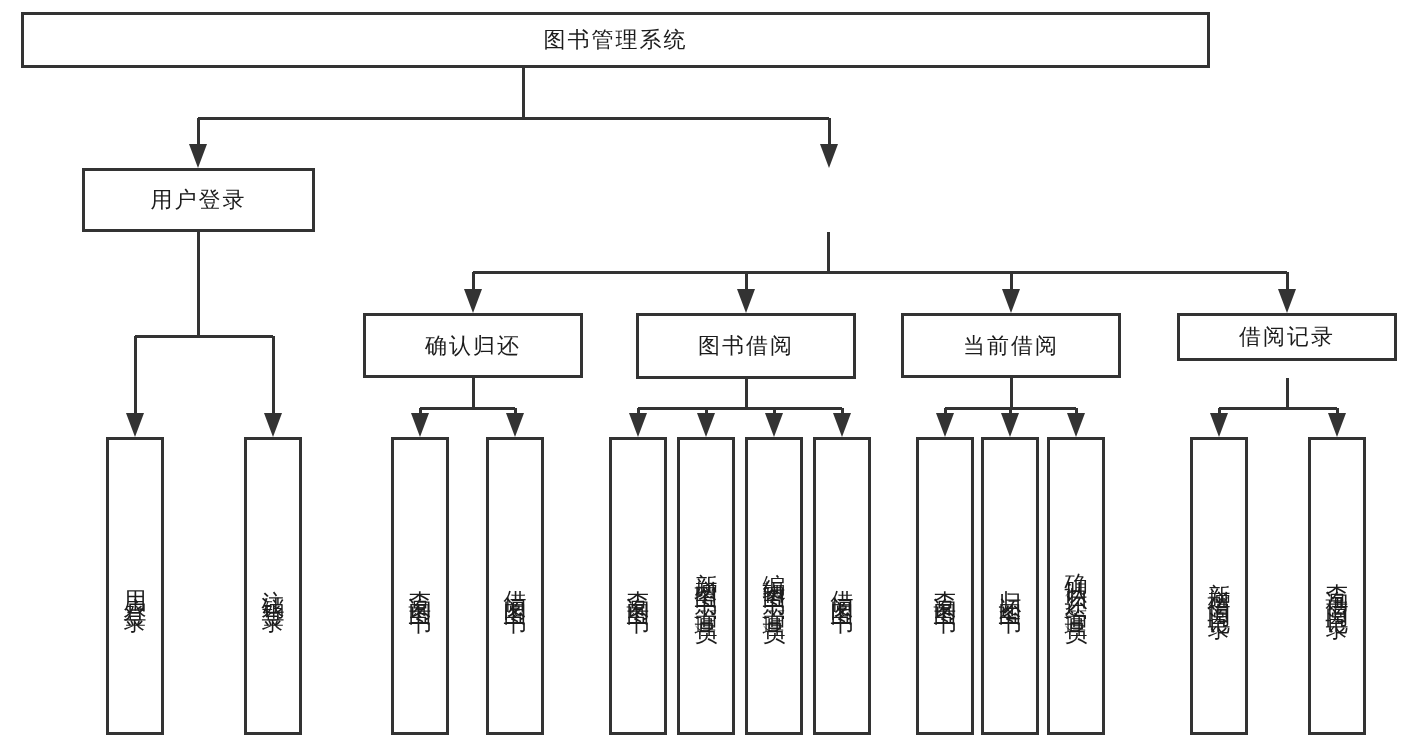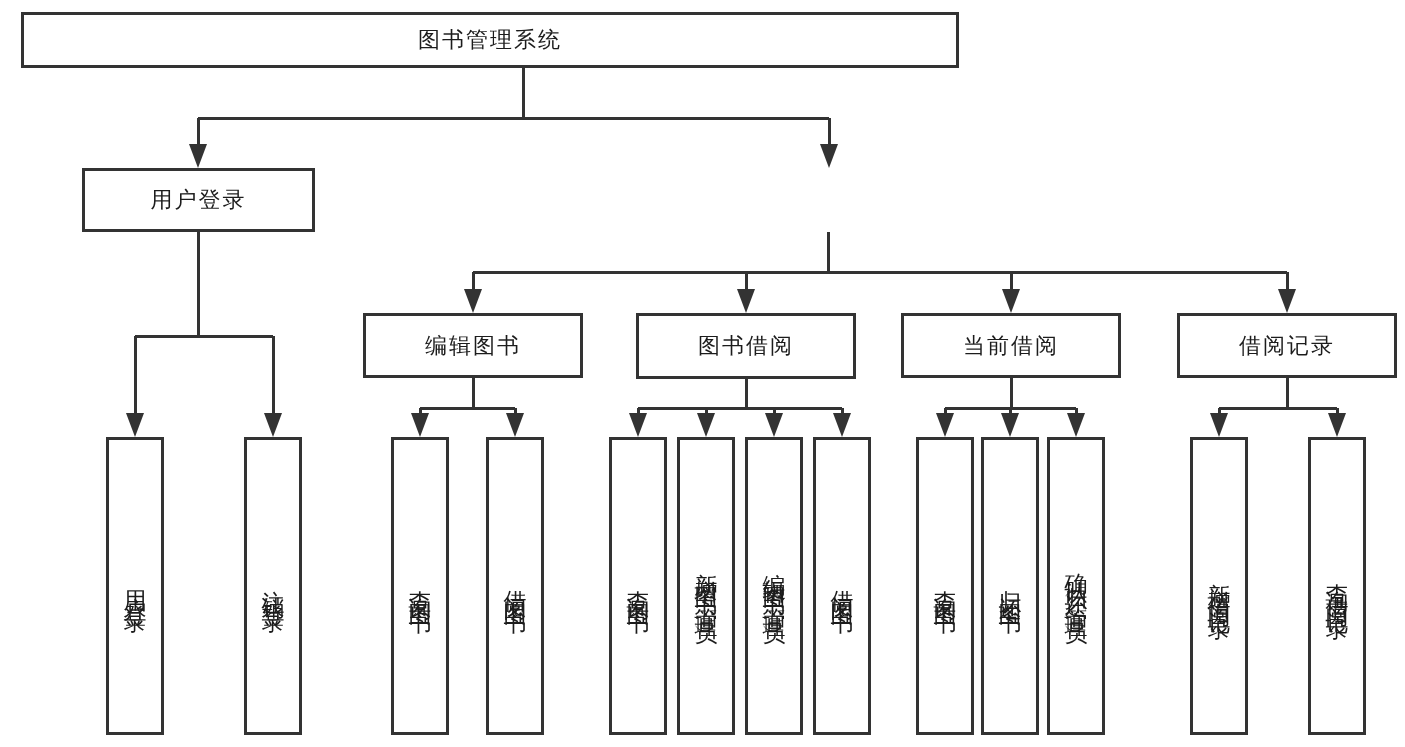--- a/index.html
+++ b/index.html
@@ -60,21 +60,21 @@
     font-size: 20px;
     letter-spacing: 1px;
     white-space: nowrap;
   }
 </style>
 </head>
 <body>
 
 <div class="canvas">
 
-  <div class="box root" style="left:21px; top:12px; width:938px; height:56px;">图书管理系统</div>
+  <div class="box root" style="left:21px; top:12px; width:1189px; height:56px;">图书管理系统</div>
 
   <div class="vline" style="left:521.5px; top:68px; height:50px;"></div>
   <div class="hline" style="left:198px; top:116.5px; width:631px;"></div>
   <div class="vline" style="left:196.5px; top:118px; height:29px;"></div>
   <div class="ah" style="left:189px; top:144px;"></div>
   <div class="vline" style="left:827.5px; top:118px; height:29px;"></div>
   <div class="ah" style="left:820px; top:144px;"></div>
 
   <div class="box branch" style="left:82px; top:168px; width:233px; height:64px;">用户登录</div>
 
@@ -89,24 +89,24 @@
   <div class="hline" style="left:473px; top:270.5px; width:814px;"></div>
   <div class="vline" style="left:471.5px; top:272px; height:20px;"></div>
   <div class="ah" style="left:464px; top:289px;"></div>
   <div class="vline" style="left:744.5px; top:272px; height:20px;"></div>
   <div class="ah" style="left:737px; top:289px;"></div>
   <div class="vline" style="left:1009.5px; top:272px; height:20px;"></div>
   <div class="ah" style="left:1002px; top:289px;"></div>
   <div class="vline" style="left:1285.5px; top:272px; height:20px;"></div>
   <div class="ah" style="left:1278px; top:289px;"></div>
 
-  <div class="box branch" style="left:363px; top:313px; width:220px; height:65px;">编辑图书</div>
+  <div class="box branch" style="left:363px; top:313px; width:220px; height:65px;">确认归还</div>
   <div class="box branch" style="left:636px; top:313px; width:220px; height:66px;">图书借阅</div>
   <div class="box branch" style="left:901px; top:313px; width:220px; height:65px;text-align:right;">当前借阅</div>
-  <div class="box branch" style="left:1177px; top:313px; width:220px; height:65px;">借阅记录</div>
+  <div class="box branch" style="left:1177px; top:313px; width:220px; height:48px;">借阅记录</div>
 
   <div class="vline" style="left:471.5px; top:378px; height:31px;"></div>
   <div class="hline" style="left:420px; top:406.5px; width:95px;"></div>
   <div class="vline" style="left:418.5px; top:408px; height:9px;"></div>
   <div class="ah" style="left:411px; top:413px;"></div>
   <div class="vline" style="left:513.5px; top:408px; height:9px;"></div>
   <div class="ah" style="left:506px; top:413px;"></div>
 
   <div class="vline" style="left:744.5px; top:378px; height:31px;"></div>
   <div class="hline" style="left:638px; top:406.5px; width:204px;"></div>

